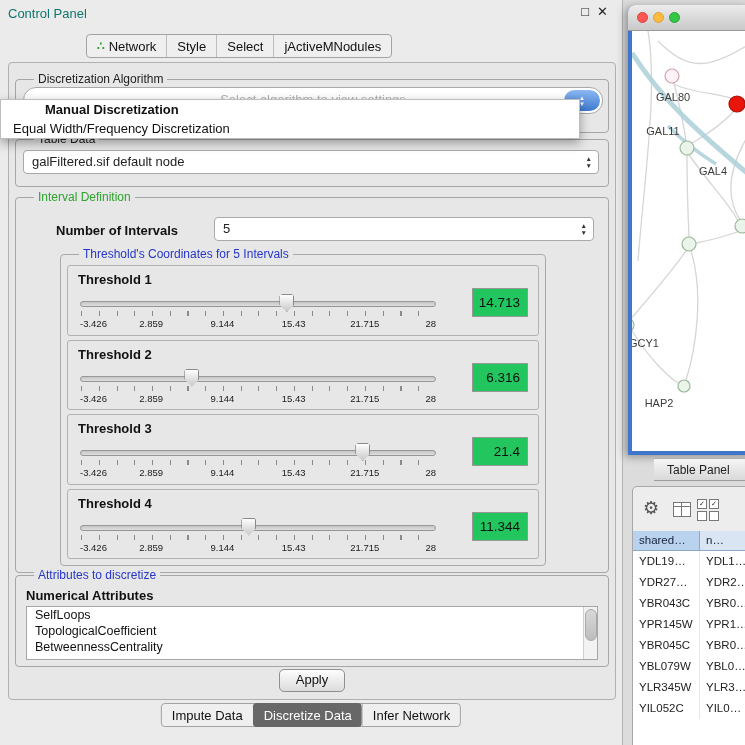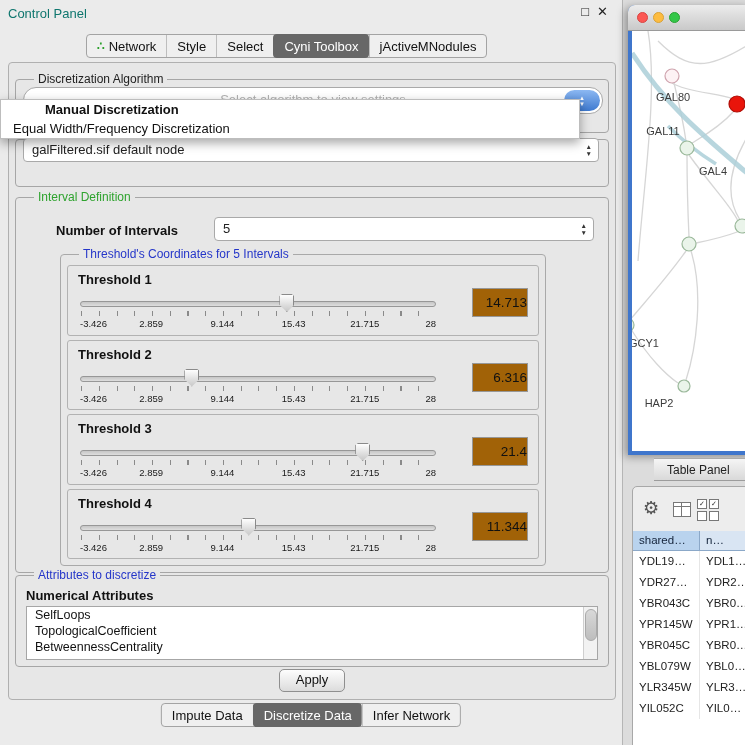--- a/index.html
+++ b/index.html
@@ -33,40 +33,40 @@
   .algo-combo{position:absolute;left:14px;top:24px;width:578px;height:25px;background:#fff;border:1px solid #a9a9a9;border-radius:13px;z-index:19;}
   .algo-combo .ph{display:block;text-align:center;line-height:23px;color:#b2b2b2;font-size:13px;}
   .capsule{position:absolute;right:2px;top:2px;width:36px;height:21px;border-radius:11px;background:linear-gradient(#8cb8f2,#3e7ad0);display:flex;flex-direction:column;align-items:center;justify-content:center;color:#fff;font-size:6px;line-height:6px;}
   .algo-popup{position:absolute;left:-9px;top:36px;width:578px;background:#fff;border:1px solid #bdbdbd;box-shadow:0 4px 10px rgba(0,0,0,.35);z-index:20;}
   .popup-item{height:19px;line-height:19px;padding-left:12px;font-size:13px;color:#111;}
   .popup-item.bold{font-weight:bold;margin-left:32px;}
 
   
   .g-table{left:6px;top:76px;width:592px;height:46px;}
   .flat-combo{position:absolute;background:#fff;border:1px solid #a9a9a9;border-radius:4px;font-size:13px;color:#222;box-sizing:border-box;padding-left:8px;}
-  .td-combo{left:14px;top:75px;width:576px;height:24px;line-height:22px;}
+  .td-combo{left:14px;top:87px;width:576px;height:24px;line-height:22px;}
   .spin{position:absolute;right:6px;top:5px;display:flex;flex-direction:column;align-items:center;font-size:6.5px;line-height:6.5px;color:#333;}
 
   
   .g-int{left:6px;top:134px;width:592px;height:374px;}
   .int-label{position:absolute;left:40px;top:25px;font-size:13px;font-weight:bold;color:#111;}
   .int-combo{left:198px;top:19px;width:380px;height:24px;line-height:22px;}
   .g-thr{position:absolute;left:44px;top:56px;width:484px;height:310px;border:1px solid #a9a9a9;border-radius:4px;}
   #thresholds{position:absolute;left:6px;right:6px;top:10px;bottom:6px;display:flex;flex-direction:column;gap:4px;}
   .thr-box{position:relative;flex:1;border:1px solid #b2b2b2;border-radius:3px;}
   .thr-label{position:absolute;left:10px;top:6px;font-size:13px;font-weight:bold;color:#111;}
   .slider{position:absolute;left:12px;top:26px;width:356px;height:38px;}
   .track{position:absolute;left:0;right:0;top:9px;height:4px;background:linear-gradient(#c6c6c6,#dedede);border:1px solid #979797;border-radius:3px;}
   .thumb{position:absolute;top:2px;width:13px;height:16px;margin-left:-6px;background:linear-gradient(#fefefe,#c9c9c9);border:1px solid #8a8a8a;clip-path:polygon(18% 0,82% 0,100% 12%,100% 60%,50% 100%,0 60%,0 12%);}
   .ticks{position:absolute;left:1px;right:0;top:19px;height:5px;background:repeating-linear-gradient(to right,#8a8a8a 0 1px,transparent 1px 17.75px);}
   .scale{position:absolute;left:0;right:0;top:26px;height:11px;font-size:9.5px;color:#1a1a1a;}
   .scale span{position:absolute;transform:translateX(-50%);white-space:nowrap;}
   .scale span:first-child{transform:none;}
   .scale span:last-child{transform:translateX(-100%);}
-  .thr-value{position:absolute;right:10px;top:22px;width:56px;height:29px;background:#a16207;border:1px solid #979797;font-size:13.5px;line-height:27px;text-align:right;box-sizing:border-box;color:#111;}
+  .thr-value{position:absolute;right:10px;top:22px;width:56px;height:29px;background:#22c55e;border:1px solid #979797;font-size:13.5px;line-height:27px;text-align:right;padding-right:7px;box-sizing:border-box;color:#111;}
 
   
   .g-attr{left:6px;top:512px;width:592px;height:90px;}
   .num-label{position:absolute;left:10px;top:12px;font-size:13px;font-weight:bold;color:#111;}
   .attr-list{position:absolute;left:10px;right:10px;top:30px;height:52px;background:#fff;border:1px solid #a6a6a6;overflow:hidden;}
   .attr-item{font-size:12.5px;height:16px;line-height:16px;padding-left:8px;color:#111;}
   .vscroll{position:absolute;top:0;bottom:0;right:0;width:13px;background:#f2f2f2;border-left:1px solid #cfcfcf;}
   .vthumb{position:absolute;left:1px;top:2px;width:10px;height:30px;background:linear-gradient(#d9d9d9,#bdbdbd);border:1px solid #aaa;border-radius:6px;}
 
   .apply{position:absolute;left:50%;top:606px;transform:translateX(-50%);width:64px;height:21px;border:1px solid #8f8f8f;border-radius:5px;background:linear-gradient(#fdfdfd,#dcdcdc);font-size:13px;text-align:center;line-height:20px;color:#111;}
@@ -111,23 +111,20 @@
     <div class="tabs" id="top-tabs">
         <div class="tab">
           <span class="net-ic">∴</span>
           <span>Network</span>
         </div>
         <div class="tab">
           <span>Style</span>
         </div>
         <div class="tab">
           <span>Select</span>
-        </div>
-        <div class="tab selected">
-          <span>Cyni Toolbox</span>
         </div>
         <div class="tab">
           <span>jActiveMNodules</span>
         </div>
       </div>
 
     <div class="frame">
 
       <div class="group g-algo">
         <span class="group-label lbl-black">Discretization Algorithm</span>

